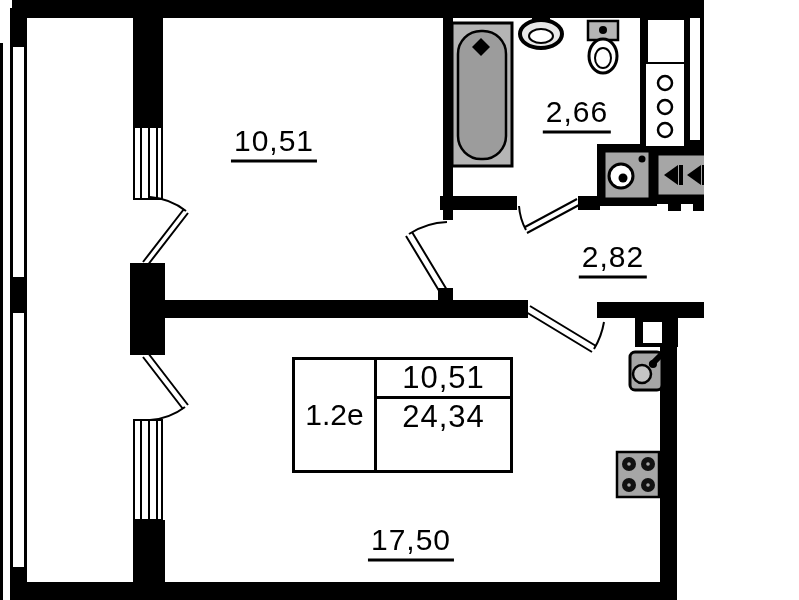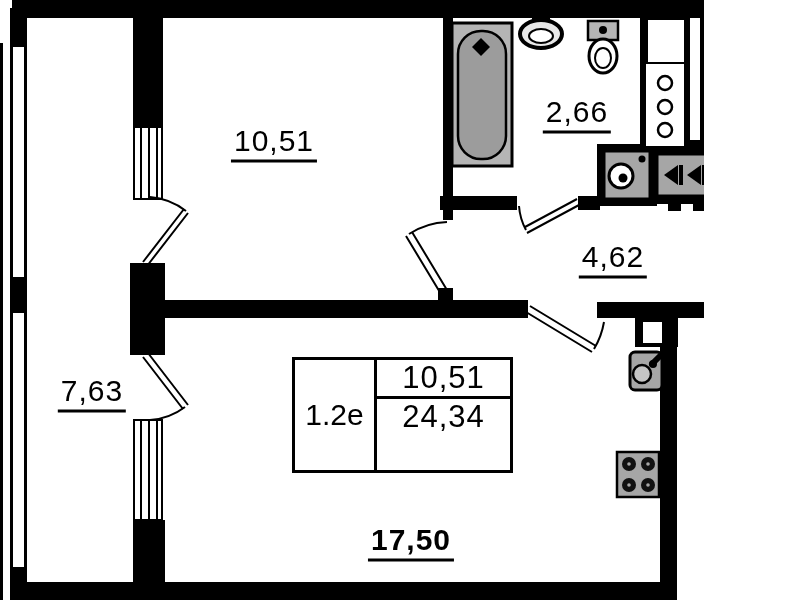--- a/index.html
+++ b/index.html
@@ -195,26 +195,23 @@
     </g>
   </svg>
 
   <div class="room-label" style="left:274px;top:143px;">
     <span>10,51</span>
   </div>
   <div class="room-label" style="left:577px;top:114px;">
     <span>2,66</span>
   </div>
   <div class="room-label" style="left:613px;top:259px;">
-    <span>4,62</span>
-  </div>
-  <div class="room-label" style="left:92px;top:393px;">
-    <span>7,63</span>
-  </div>
-  <div class="room-label" style="left:411px;top:542px;font-weight:bold;">
+    <span>2,82</span>
+  </div>
+  <div class="room-label" style="left:411px;top:542px;">
     <span>17,50</span>
   </div>
 
   <div class="area-table">
     <div class="cell unit">1.2е</div>
     <div class="cell val top">10,51</div>
     <div class="cell val bot">24,34</div>
   </div>
 
 </div>

